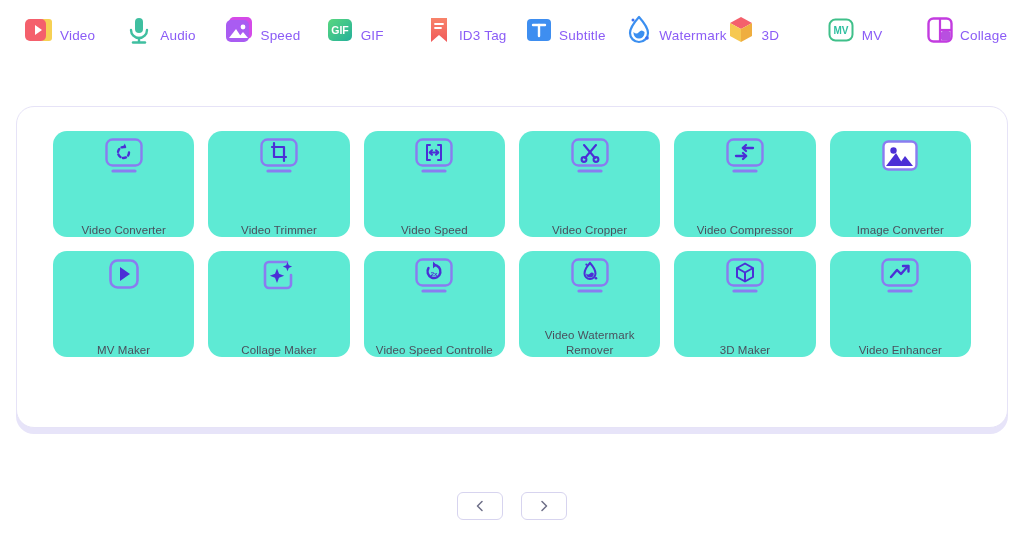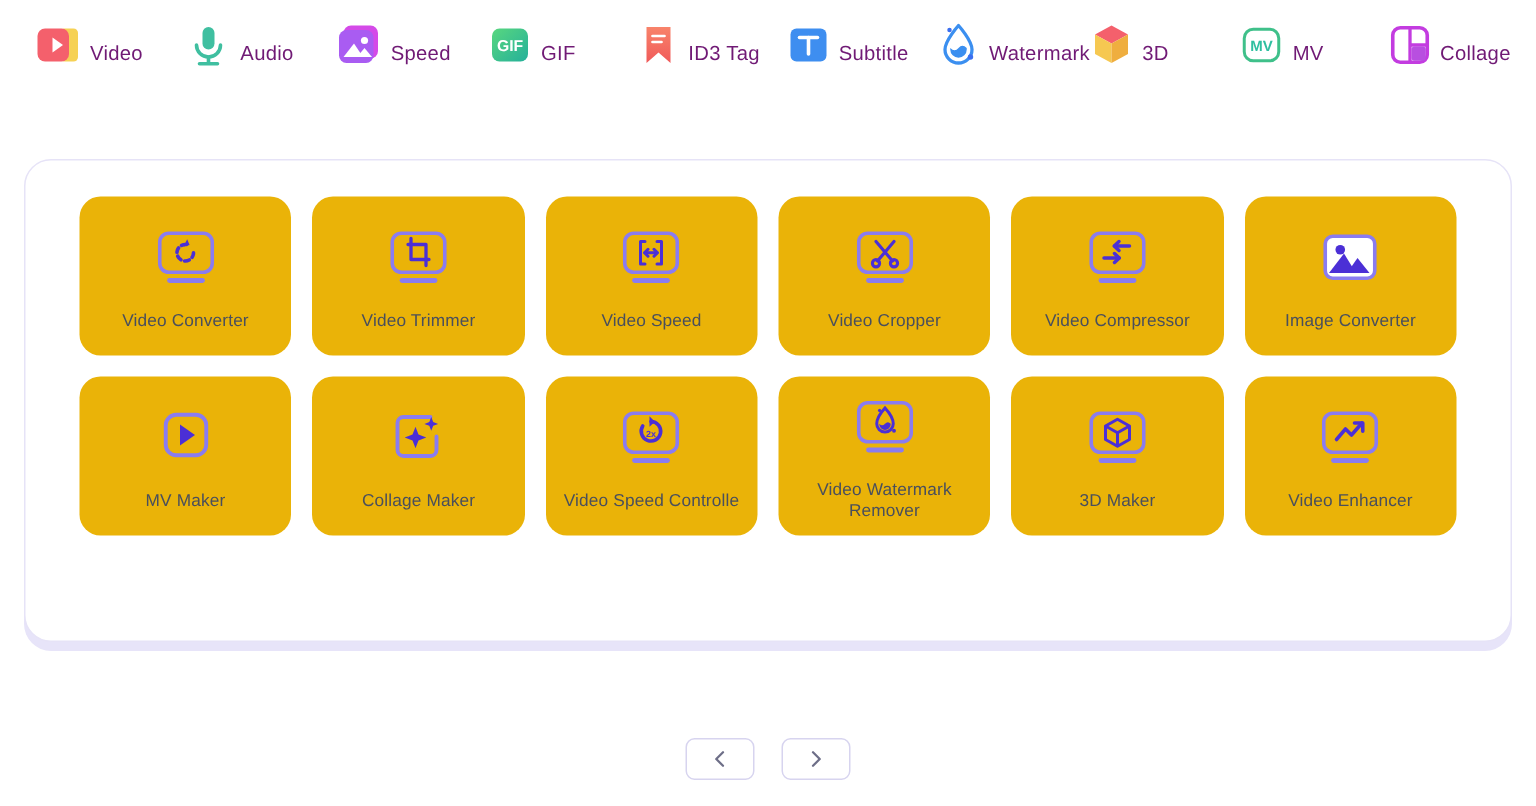--- a/index.html
+++ b/index.html
@@ -15,43 +15,43 @@
   .topnav {
     display: flex; align-items: flex-start; justify-content: space-between;
     padding: 10px 18px 0 18px; height: 88px;
   }
   .cat {
     display: flex; align-items: center;
     width: 86px; cursor: pointer;
   }
   .cat-ico { width: 42px; height: 42px; display: flex; align-items: center; justify-content: center; }
   .cat-label {
-    margin-top: 9px; font-size: 13.5px; color: #701a75; letter-spacing: .2px;
+    margin-top: 9px; font-size: 13.5px; color: #8b5cf6; letter-spacing: .2px;
     white-space: nowrap;
   }
 
   
   .panel {
     position: absolute; left: 16px; top: 106px; width: 992px; height: 322px;
     background: #ffffff;
     border: 1px solid #e6e3f7;
     border-radius: 18px;
     box-shadow: 0 6px 0 0 #e7e4f9;
   }
   .grid {
     display: grid;
     grid-template-columns: repeat(6, 1fr);
     gap: 14px 14px;
     padding: 24px 36px;
   }
   .tile {
-    background: #eab308;
+    background: #5eead4;
     border-radius: 14px;
     height: 106px;
-    display: flex; flex-direction: column; align-items: center; justify-content: center;
+    display: flex; flex-direction: column; align-items: center; justify-content: space-between;
     cursor: pointer;
   }
   .tile-ico { height: 52px; display: flex; align-items: center; justify-content: center; }
   .tile-label {
     margin-top: 8px; font-size: 11.5px; color: #4a4f5c; text-align: center;
     line-height: 1.25; letter-spacing: .1px; max-width: 118px;
   }
 
   
   .pager {

